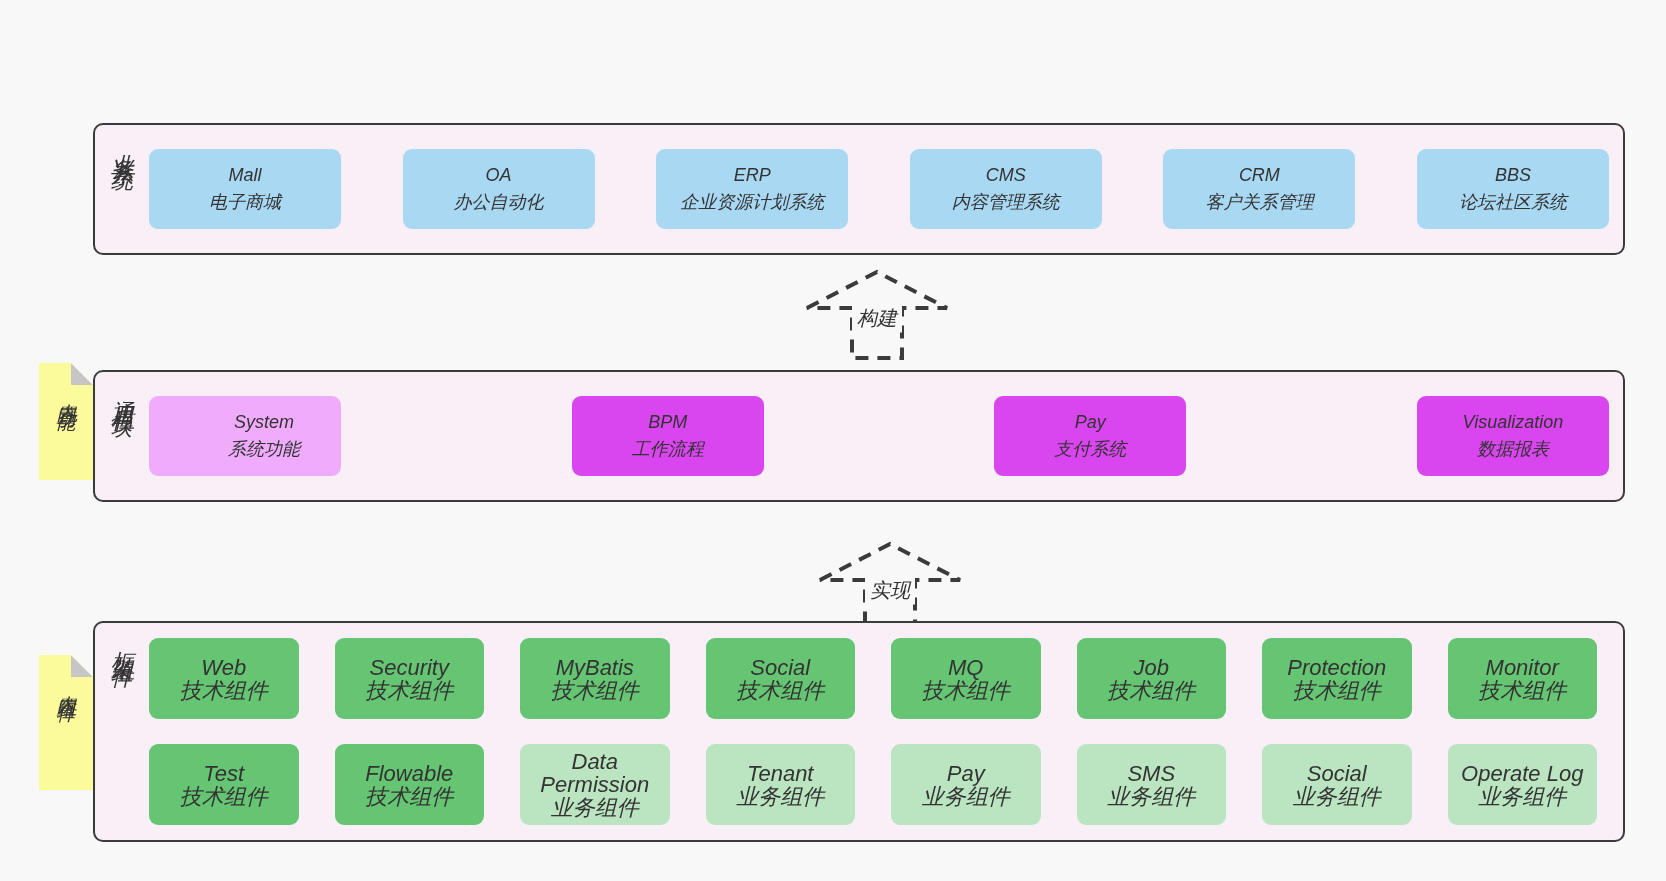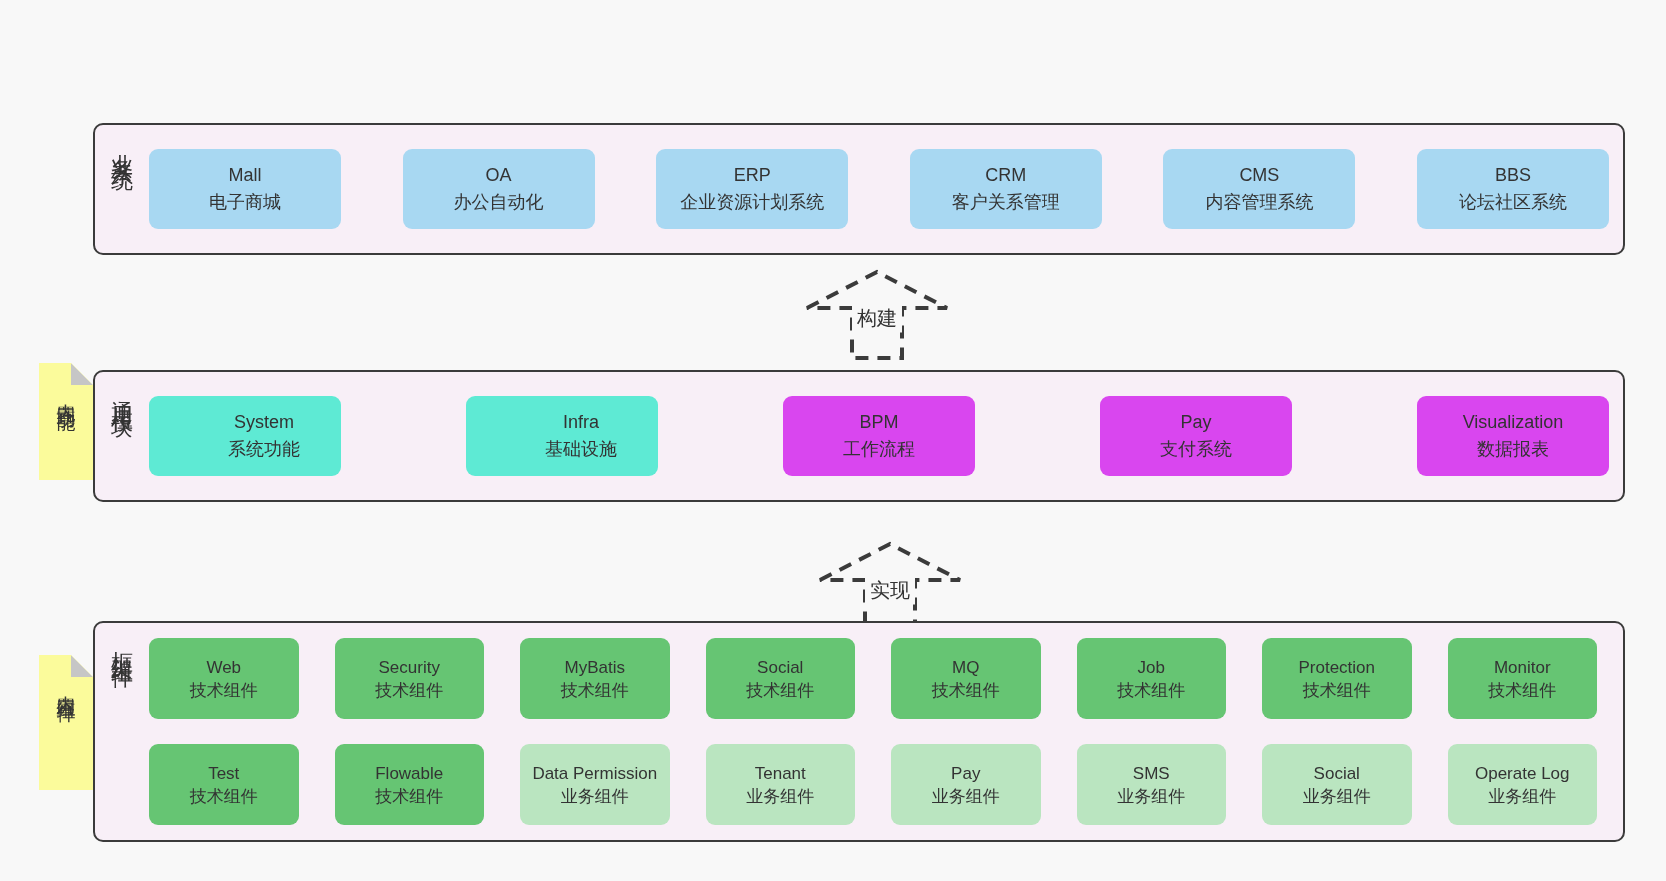--- a/index.html
+++ b/index.html
@@ -1,21 +1,21 @@
 <!DOCTYPE html>
 <html><head>
 <meta charset="utf-8">
 <style>
   html,body { margin:0; padding:0; }
   body {
     background:#f8f8f8;
     font-family:"Liberation Sans","DejaVu Sans",sans-serif;
     color:#333333;
   }
-  .canvas { position:relative; width:1666px; height:881px; overflow:hidden; }
+  .canvas { position:relative; width:1666px; height:881px; overflow:hidden;font-style:italic; }
 
   
   .layer {
     position:absolute; left:93px; width:1532px;
     background:#f8eff7; border:2px solid #3b3b3b; border-radius:10px;
     box-sizing:border-box; display:flex;
   }
   #layer-business   { top:123px; height:132px; }
   #layer-modules    { top:370px; height:132px; }
   #layer-components { top:621px; height:221px; }
@@ -36,24 +36,24 @@
     column-gap:36px; row-gap:25px; padding:15px 26px 15px 0;
   }
 
   
   .box {
     border-radius:9px; display:flex; flex-direction:column;
     align-items:center; justify-content:center; text-align:center;
     box-sizing:border-box;
   }
   .row-box { width:192px; height:80px; font-size:18px; line-height:27px; }
-  .grid .box { height:81px; font-size:17px; line-height:23px; padding:0 6px; }
+  .grid .box { height:81px; font-size:22px; line-height:23px; padding:0 6px; }
 
   .blue       { background:#a8d8f2; }
-  .red        { background:#5eead4;padding-left:38px; }
+  .red        { background:#f0abfc;padding-left:38px; }
   .pink       { background:#d946ef; }
   .green      { background:#66c573; }
   .lightgreen { background:#bae5c0; }
 
   
   .note {
     position:absolute; left:39px; width:54px; background:#fbfb9b;
     clip-path:polygon(0 0, calc(100% - 22px) 0, 100% 22px, 100% 100%, 0 100%);
   }
   #note-features   { top:363px; height:117px; }
@@ -91,26 +91,26 @@
       </div>
       <div class="box row-box blue">
         <span>OA</span>
         <span>办公自动化</span>
       </div>
       <div class="box row-box blue">
         <span>ERP</span>
         <span>企业资源计划系统</span>
       </div>
       <div class="box row-box blue">
+        <span>CMS</span>
+        <span>内容管理系统</span>
+      </div>
+      <div class="box row-box blue">
         <span>CRM</span>
         <span>客户关系管理</span>
-      </div>
-      <div class="box row-box blue">
-        <span>CMS</span>
-        <span>内容管理系统</span>
       </div>
       <div class="box row-box blue">
         <span>BBS</span>
         <span>论坛社区系统</span>
       </div>
     </div>
   </section>
 
   <div class="arrow-wrap" id="arrow-build">
     <svg width="160" height="94" viewBox="0 0 160 94">
@@ -119,24 +119,20 @@
     <span class="arrow-label">构建</span>
   </div>
 
   <section class="layer" id="layer-modules">
     <div class="v-label">通用模块</div>
     <div class="content">
       <div class="box row-box red">
         <span>System</span>
         <span>系统功能</span>
       </div>
-      <div class="box row-box red">
-        <span>Infra</span>
-        <span>基础设施</span>
-      </div>
       <div class="box row-box pink">
         <span>BPM</span>
         <span>工作流程</span>
       </div>
       <div class="box row-box pink">
         <span>Pay</span>
         <span>支付系统</span>
       </div>
       <div class="box row-box pink">
         <span>Visualization</span>

